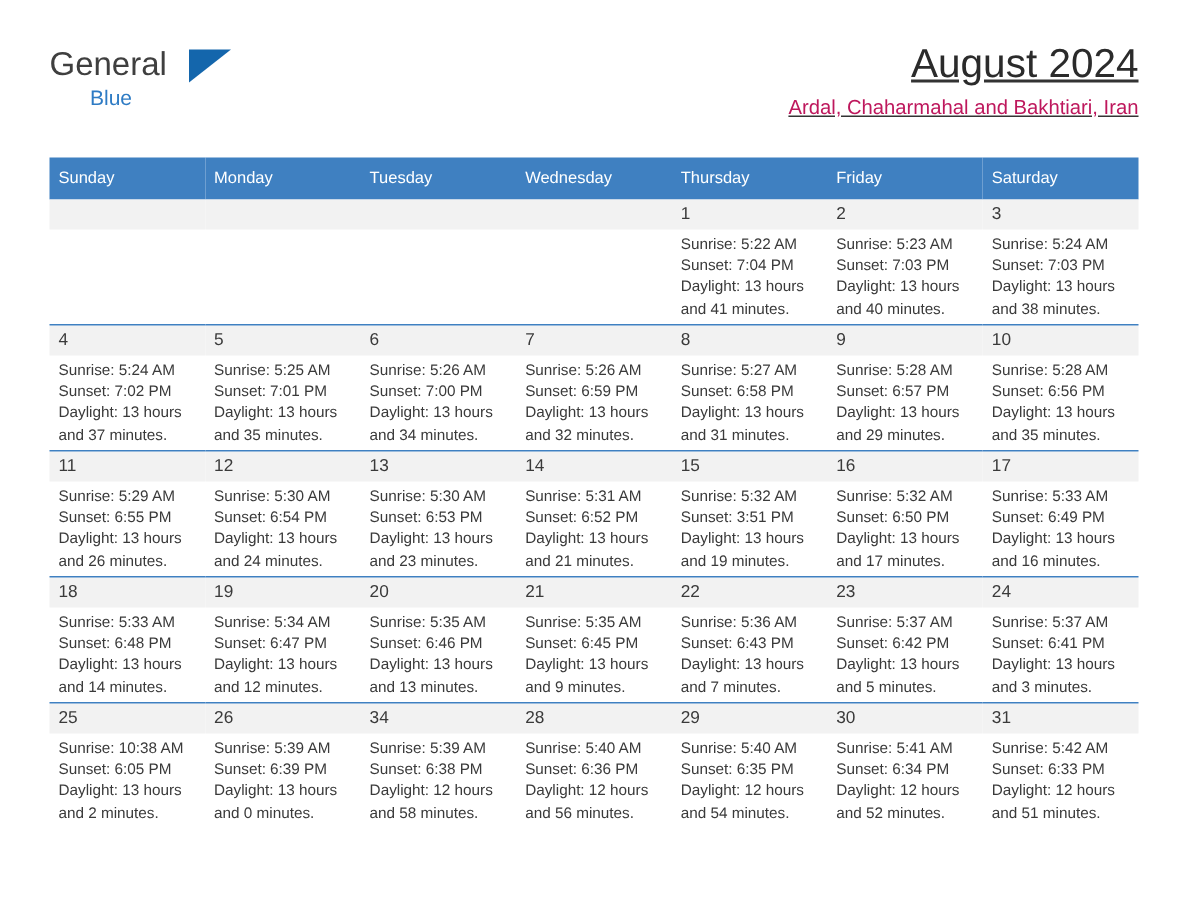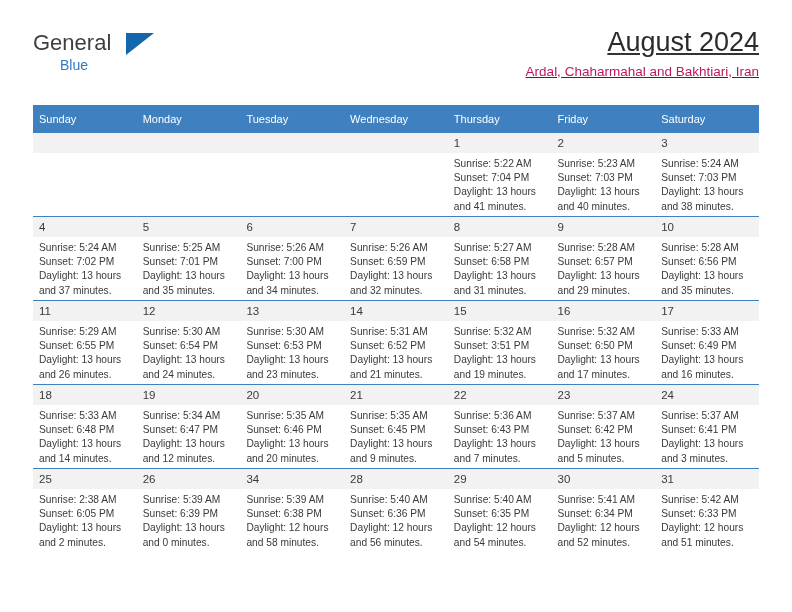--- a/index.html
+++ b/index.html
@@ -362,21 +362,21 @@
               <div>Daylight: 13 hours</div>
               <div>and 12 minutes.</div>
             </div>
           </td>
           <td>
             <span class="daynum">20</span>
             <div class="details">
               <div>Sunrise: 5:35 AM</div>
               <div>Sunset: 6:46 PM</div>
               <div>Daylight: 13 hours</div>
-              <div>and 20 minutes.</div>
+              <div>and 13 minutes.</div>
             </div>
           </td>
           <td>
             <span class="daynum">21</span>
             <div class="details">
               <div>Sunrise: 5:35 AM</div>
               <div>Sunset: 6:45 PM</div>
               <div>Daylight: 13 hours</div>
               <div>and 9 minutes.</div>
             </div>
@@ -406,21 +406,21 @@
               <div>Sunset: 6:41 PM</div>
               <div>Daylight: 13 hours</div>
               <div>and 3 minutes.</div>
             </div>
           </td>
         </tr>
         <tr class="week">
           <td>
             <span class="daynum">25</span>
             <div class="details">
-              <div>Sunrise: 2:38 AM</div>
+              <div>Sunrise: 10:38 AM</div>
               <div>Sunset: 6:05 PM</div>
               <div>Daylight: 13 hours</div>
               <div>and 2 minutes.</div>
             </div>
           </td>
           <td>
             <span class="daynum">26</span>
             <div class="details">
               <div>Sunrise: 5:39 AM</div>
               <div>Sunset: 6:39 PM</div>

